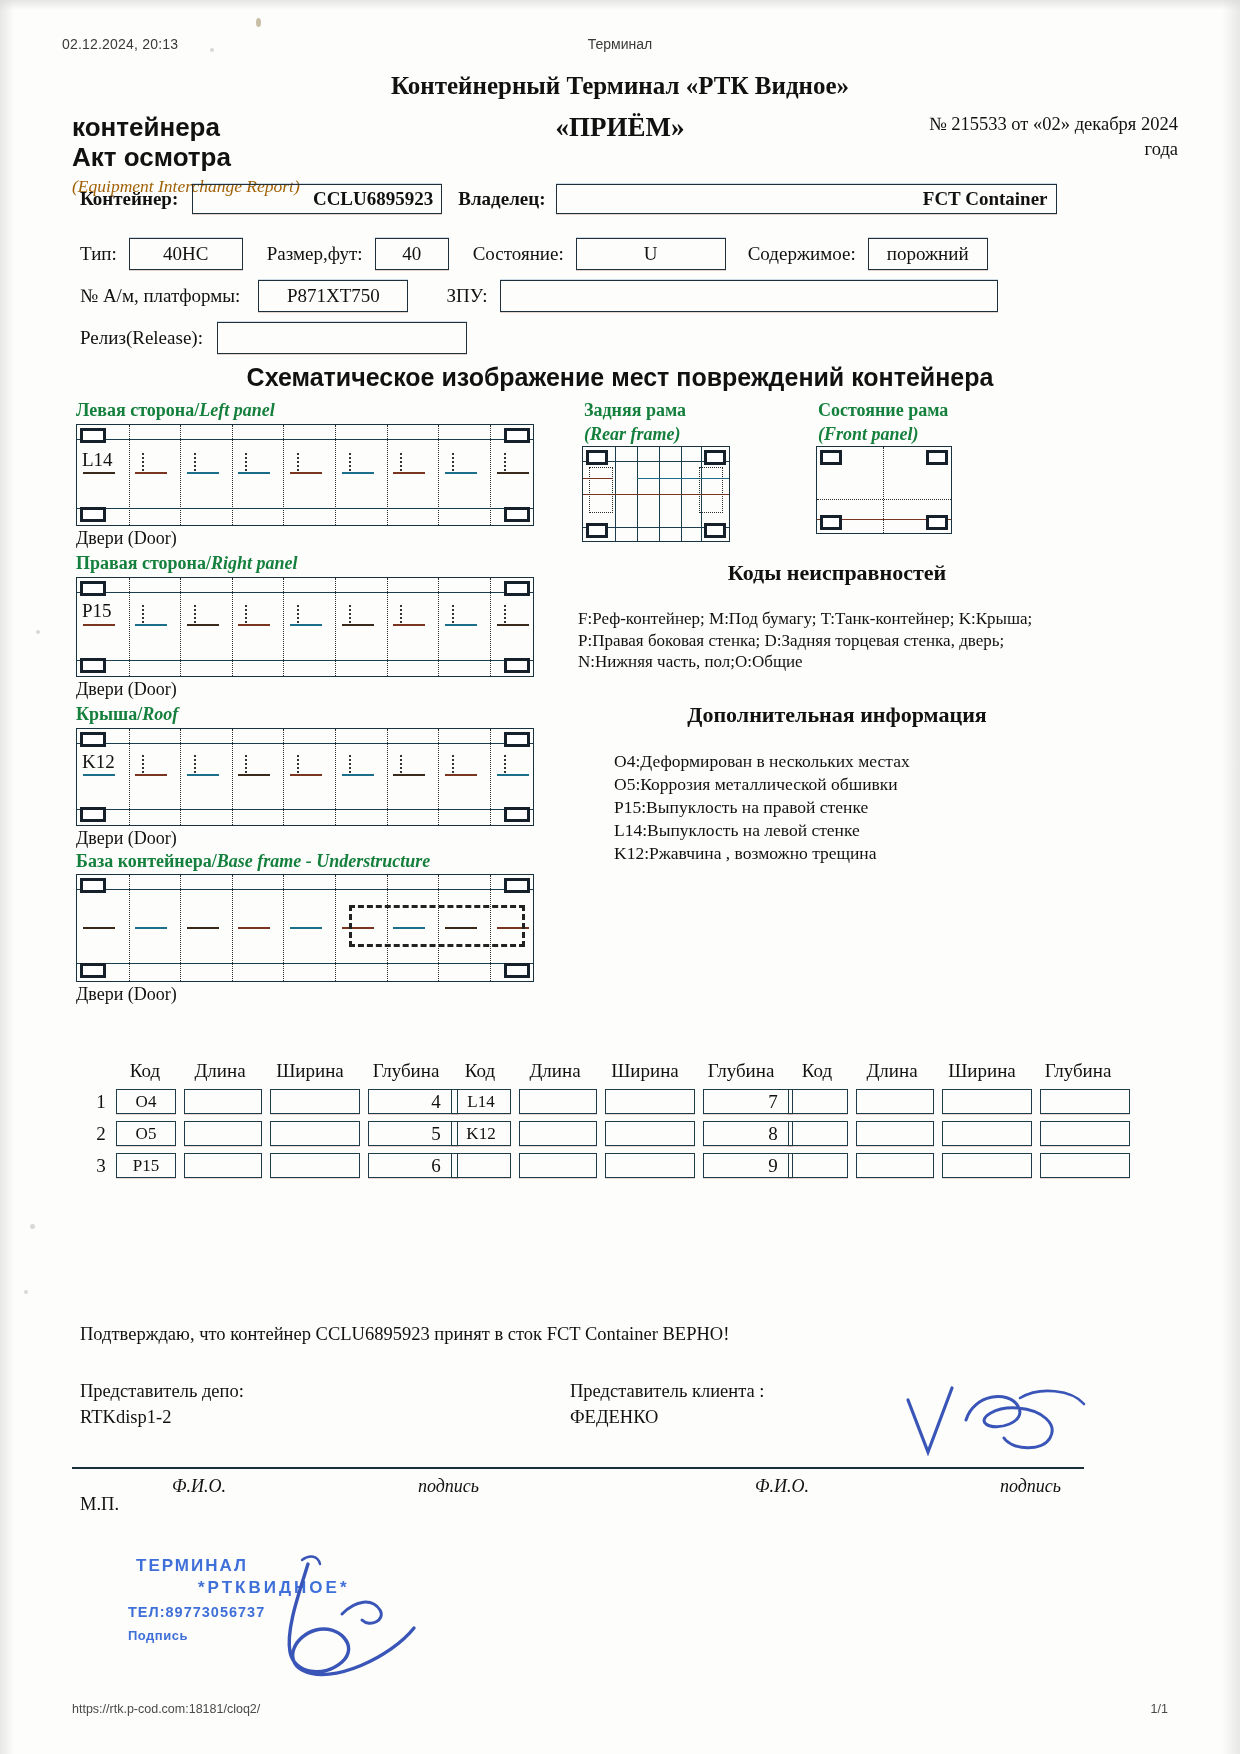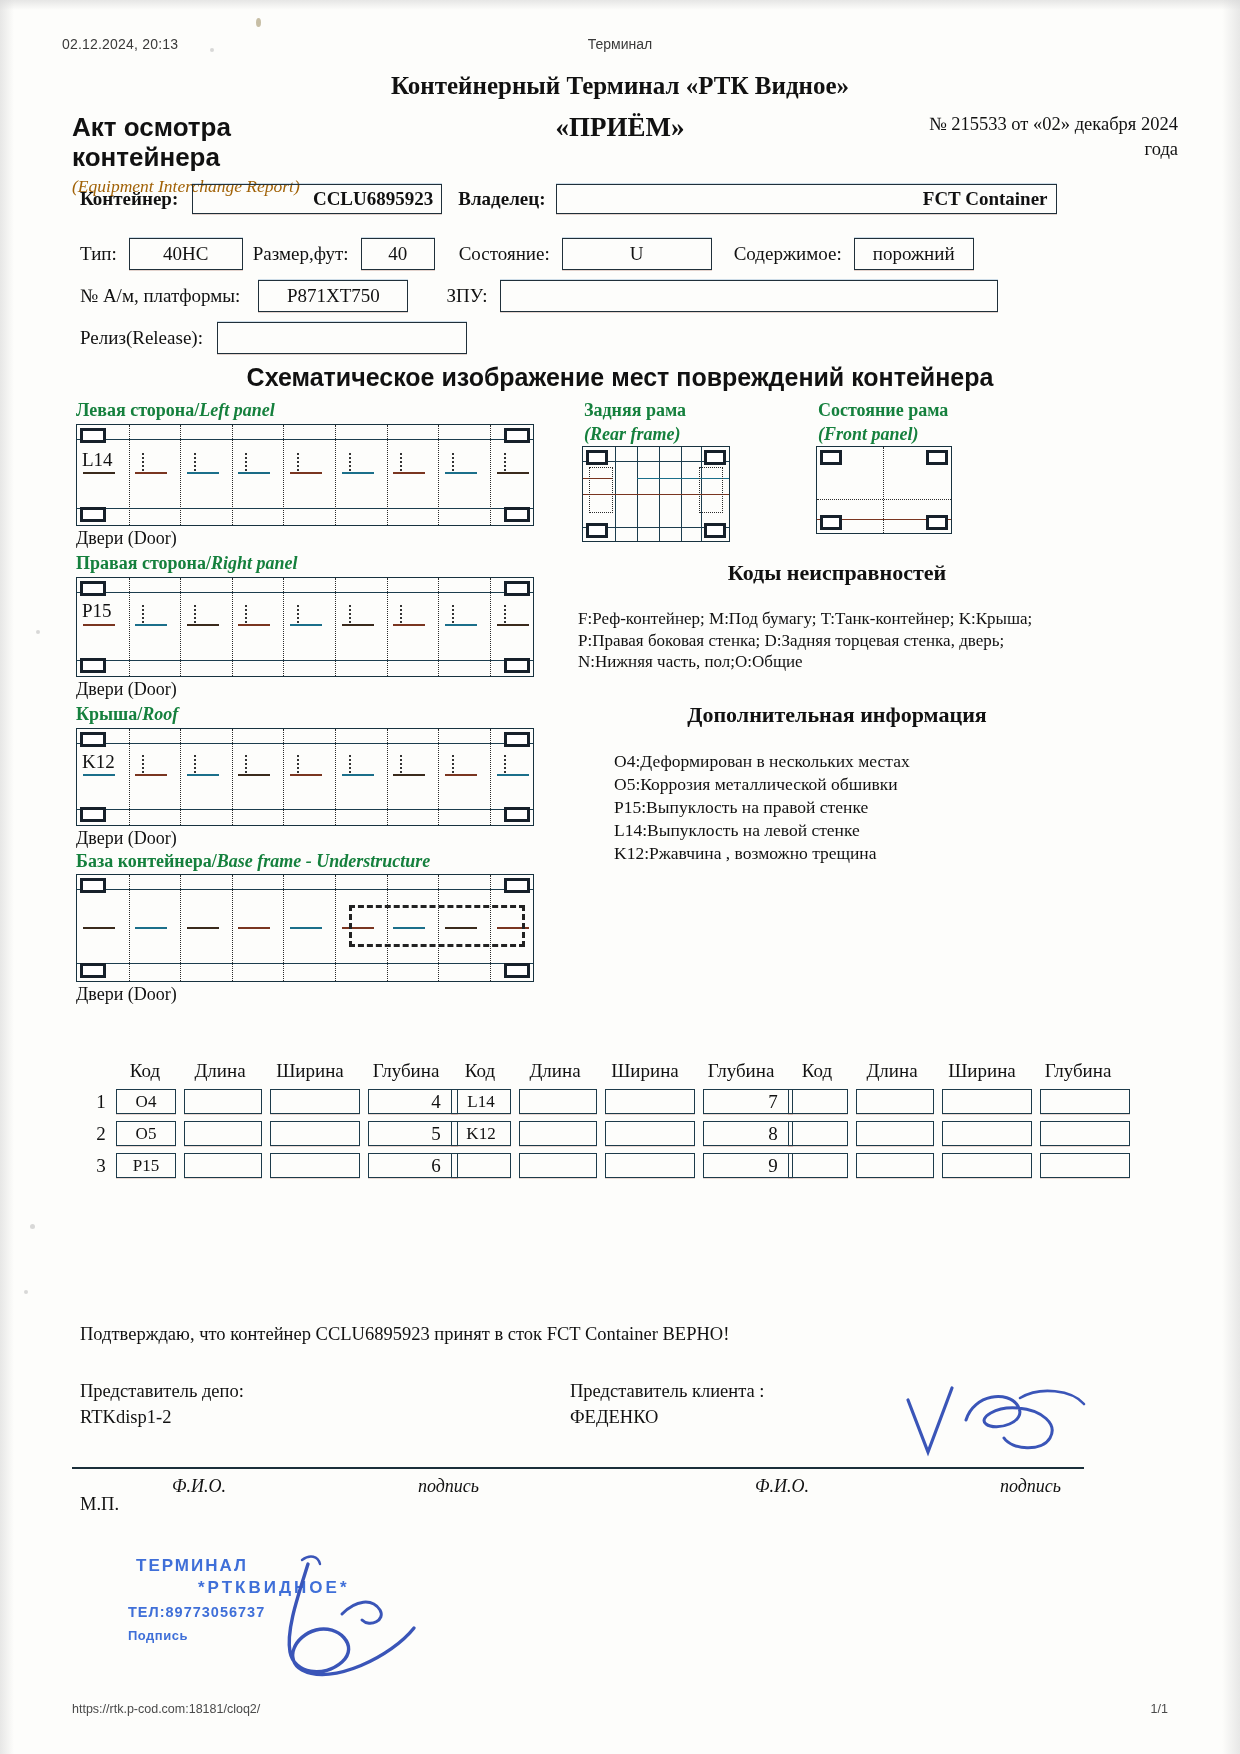--- a/index.html
+++ b/index.html
@@ -123,41 +123,41 @@
   <div class="speck" style="left:256px;top:18px;width:5px;height:9px;background:#9b8b5e;"></div>
   <div class="speck" style="left:30px;top:1224px;width:5px;height:5px;"></div>
   <div class="speck" style="left:24px;top:1290px;width:4px;height:4px;"></div>
   <div class="speck" style="left:36px;top:630px;width:4px;height:4px;"></div>
 
   <div class="brow-date">02.12.2024, 20:13</div>
   <div class="brow-title">Терминал</div>
 
   <div class="doc-title">Контейнерный Терминал «РТК Видное»</div>
   <div class="act-title">
+    <div>контейнера</div>
     <div>Акт осмотра</div>
-    <div>контейнера</div>
   </div>
   <div class="act-sub">(Equipment Interchange Report)</div>
   <div class="priem">«ПРИЁМ»</div>
   <div class="docnum">
     <div>№ 215533 от «02» декабря 2024</div>
     <div>года</div>
   </div>
 
   <div class="frow" style="left:80px;top:184px;font-weight:bold;">
     <span class="flabel">Контейнер:</span>
     <span class="fbox r" style="width:240px;margin-left:14px;">CCLU6895923</span>
     <span class="flabel" style="margin-left:16px;">Владелец:</span>
     <span class="fbox r" style="width:491px;margin-left:10px;">FCT Container</span>
   </div>
 
   <div class="frow" style="left:80px;top:238px;">
     <span class="flabel">Тип:</span>
     <span class="fbox tall" style="width:112px;margin-left:12px;text-align:right;">40HC</span>
-    <span class="flabel" style="margin-left:10px;">Размер,фут:</span>
+    <span class="flabel" style="margin-left:24px;">Размер,фут:</span>
     <span class="fbox tall" style="width:72px;margin-left:12px;">40</span>
     <span class="flabel" style="margin-left:24px;">Состояние:</span>
     <span class="fbox tall" style="width:148px;margin-left:12px;">U</span>
     <span class="flabel" style="margin-left:22px;">Содержимое:</span>
     <span class="fbox tall" style="width:118px;margin-left:12px;">порожний</span>
   </div>
 
   <div class="frow" style="left:80px;top:280px;">
     <span class="flabel">№ А/м, платформы:</span>
     <span class="fbox tall" style="width:148px;margin-left:18px;">P871XT750</span>

